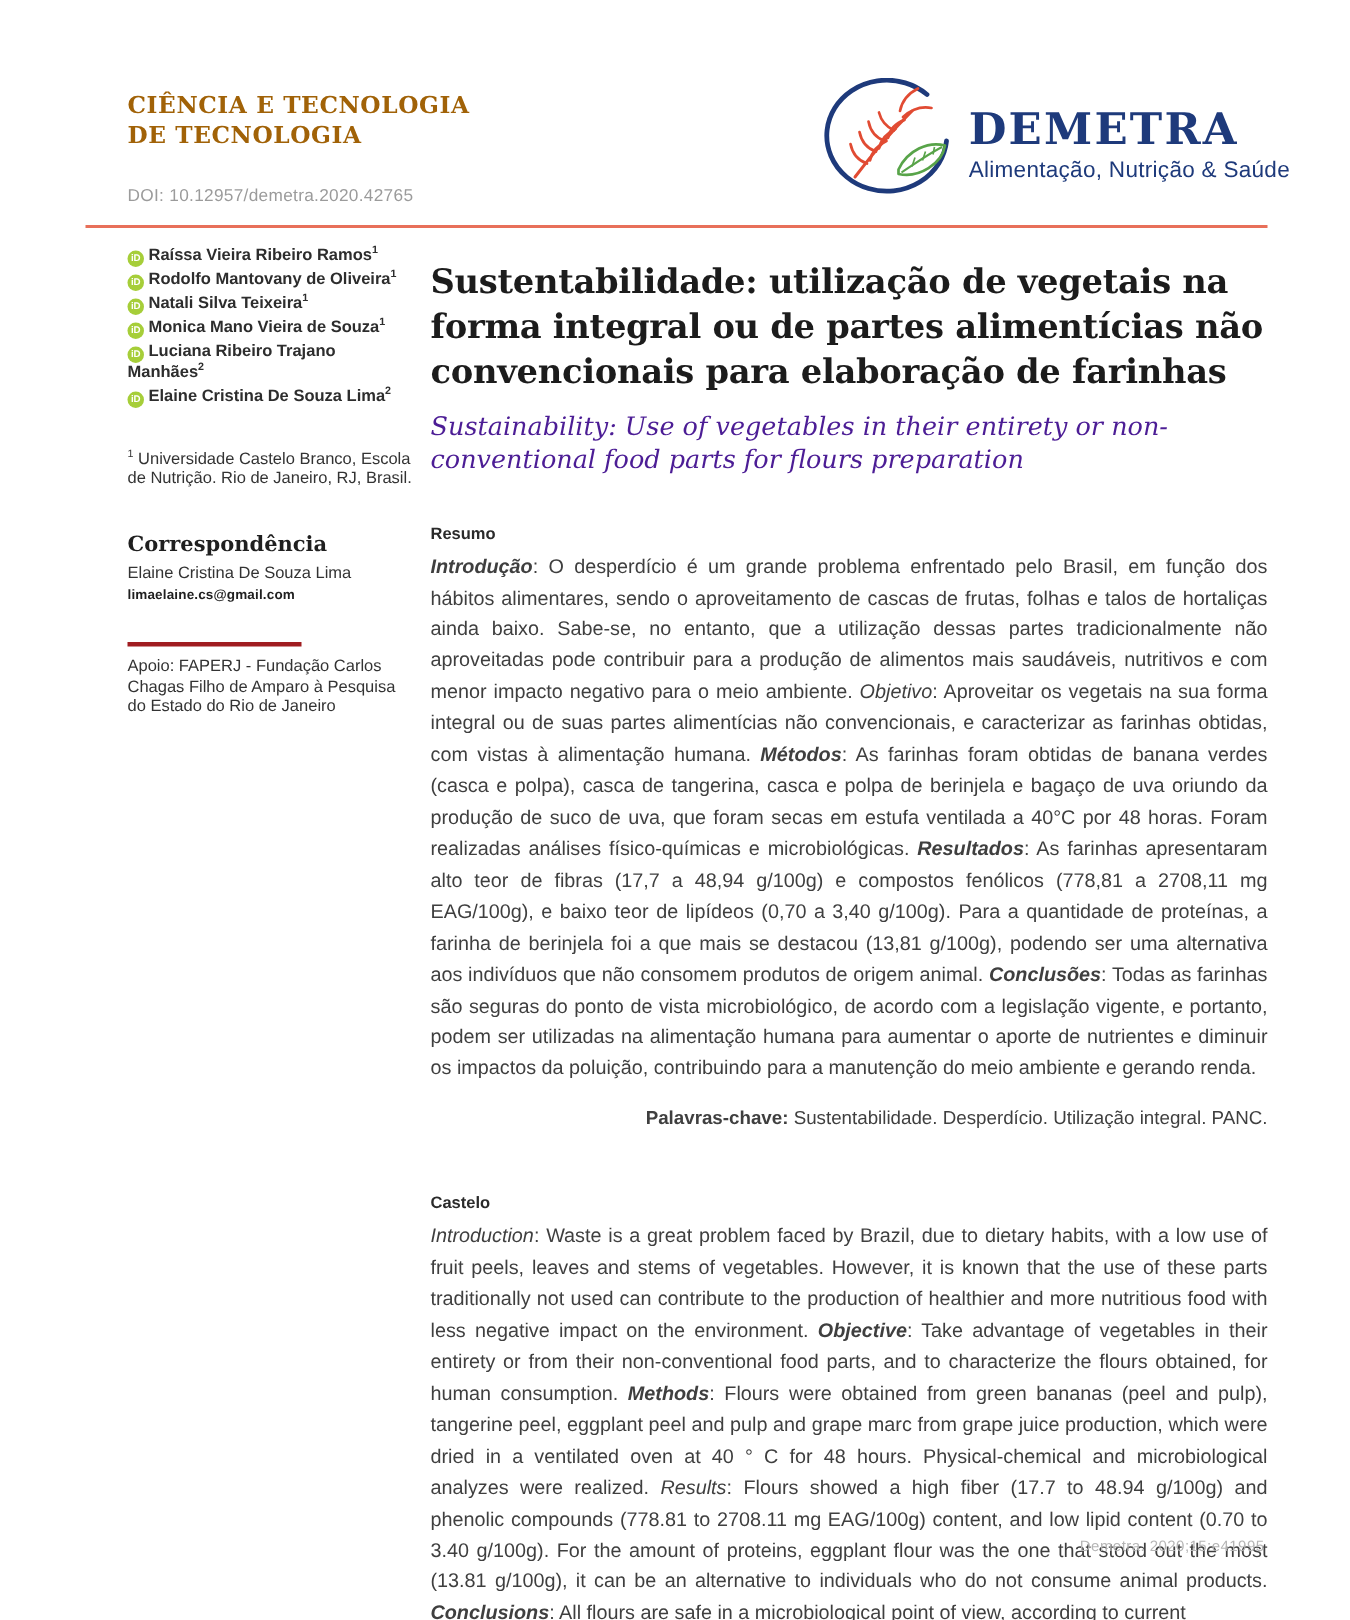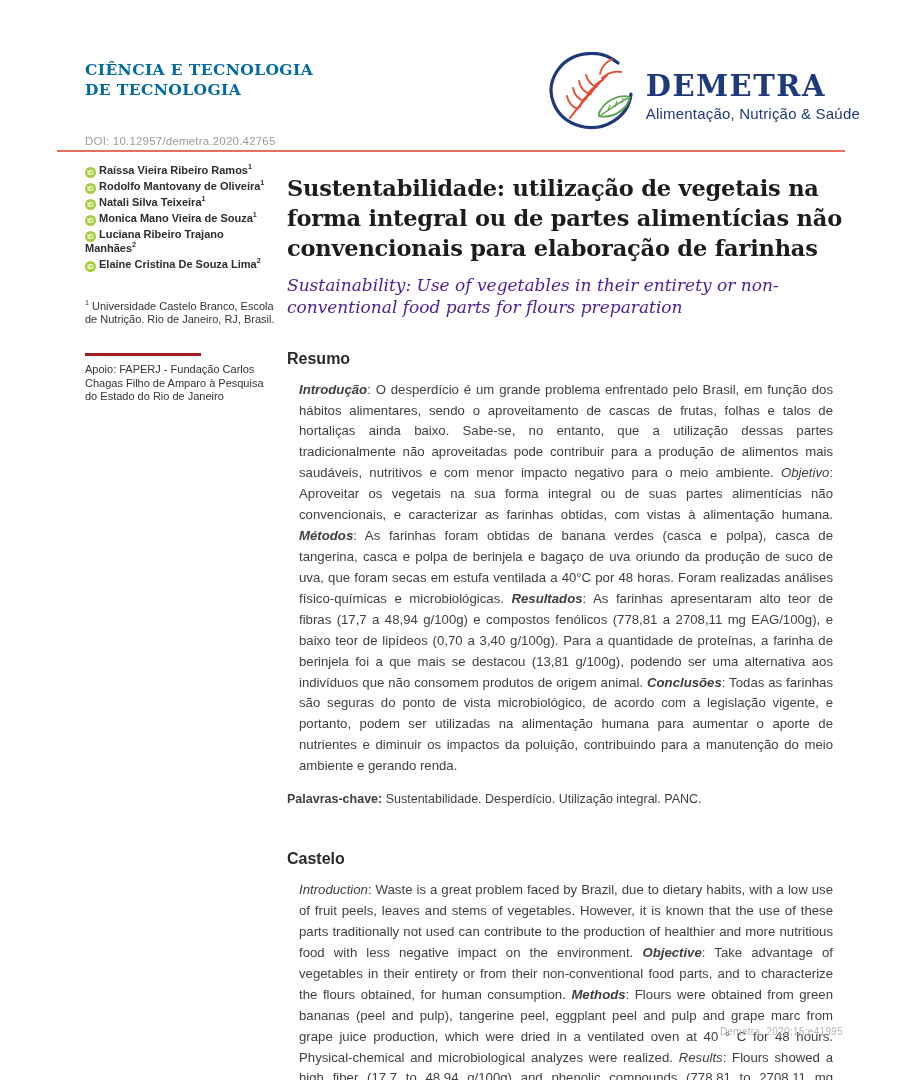--- a/index.html
+++ b/index.html
@@ -5,23 +5,23 @@
   html,body { margin:0; padding:0; background:#ffffff; }
   .page {
     position:relative; width:900px; height:1080px; background:#ffffff;
     font-family:"Liberation Sans", sans-serif; color:#3f3f3f; overflow:hidden;
   }
 
   
   .header-left { position:absolute; left:85px; top:60px; }
   .category {
     font-family:"DejaVu Serif", serif; font-weight:bold; font-size:15.5px;
-    line-height:1.28; color:#0369a1; letter-spacing:0.4px;
+    line-height:1.28; color:#a16207; letter-spacing:0.4px;
   }
-  .doi { margin-top:35px; font-size:11.5px; color:#9b9b9b; letter-spacing:0.2px; }
+  .doi { margin-top:25px; font-size:11.5px; color:#9b9b9b; letter-spacing:0.2px; }
 
   .logo { position:absolute; top:52px; right:40px; display:flex; align-items:center; }
   .logo-svg { width:100px; height:90px; }
   .logo-text { margin-left:4px; }
   .logo-title {
     font-family:"DejaVu Serif", serif; font-weight:bold; font-size:29px;
     color:#1e3a7b; letter-spacing:1.5px; line-height:1;
   }
   .logo-sub { font-size:15px; color:#1e3a7b; margin-top:4px; letter-spacing:0.2px; }
 
@@ -47,26 +47,26 @@
   
   .main { position:absolute; left:287px; top:150px; width:558px; }
   .title {
     font-family:"DejaVu Serif", serif; font-weight:bold; font-size:22.5px;
     line-height:1.33; color:#1c1c1c; margin:24px 0 0 0; letter-spacing:-0.2px;
   }
   .subtitle {
     font-family:"DejaVu Serif", serif; font-style:italic; font-weight:normal;
     font-size:17px; line-height:1.32; color:#4c1d95; margin:10px 0 0 0;
   }
-  .sec-h { font-weight:bold; font-size:16px; color:#2a2a2a; margin:31px 0 6px 0; }
+  .sec-h { font-weight:bold; font-size:11px; color:#2a2a2a; margin:31px 0 6px 0; }
   .sec-h.abstract { margin-top:44px; }
-  .body-p { font-size:13.2px; line-height:1.585; text-align:justify; color:#3f3f3f; margin:12px; }
+  .body-p { font-size:13.2px; line-height:1.585; text-align:justify; color:#3f3f3f; margin:0; }
   .seg-bi { font-style:italic; font-weight:bold; }
   .seg-i  { font-style:italic; }
-  .keywords { margin-top:15px; font-size:12.5px; color:#3f3f3f; }
+  .keywords { margin-top:15px; font-size:12.5px; color:#3f3f3f;text-align:right; }
   .kw-label { font-weight:bold; }
 
   .page-cite { position:absolute; right:57px; top:1026px; font-size:10px; color:#b5b5b5; letter-spacing:0.3px; }
 </style>
 </head>
 <body>
 
 <div class="page">
 
   <div class="header-left">
@@ -109,20 +109,25 @@
         <div class="author"><span class="orcid">iD</span><span>Natali Silva Teixeira<sup>1</sup></span></div>
         <div class="author"><span class="orcid">iD</span><span>Monica Mano Vieira de Souza<sup>1</sup></span></div>
         <div class="author"><span class="orcid">iD</span><span>Luciana Ribeiro Trajano Manhães<sup>2</sup></span></div>
         <div class="author"><span class="orcid">iD</span><span>Elaine Cristina De Souza Lima<sup>2</sup></span></div>
       </div>
 
     <div class="affs">
         <p class="aff"><sup>1</sup> Universidade Castelo Branco, Escola de Nutrição. Rio de Janeiro, RJ, Brasil.</p>
       </div>
 
+    <div class="corr">
+      <div class="corr-h">Correspondência</div>
+      <div class="corr-name">Elaine Cristina De Souza Lima</div>
+      <div class="corr-email">limaelaine.cs@gmail.com</div>
+    </div>
 
     <div class="red-rule"></div>
 
     <div class="support">Apoio: FAPERJ - Fundação Carlos Chagas Filho de Amparo à Pesquisa do Estado do Rio de Janeiro</div>
   </div>
 
   <div class="main">
     <h1 class="title">Sustentabilidade: utilização de vegetais na forma integral ou de partes alimentícias não convencionais para elaboração de farinhas</h1>
     <h2 class="subtitle">Sustainability: Use of vegetables in their entirety or non-conventional food parts for flours preparation</h2>
 

